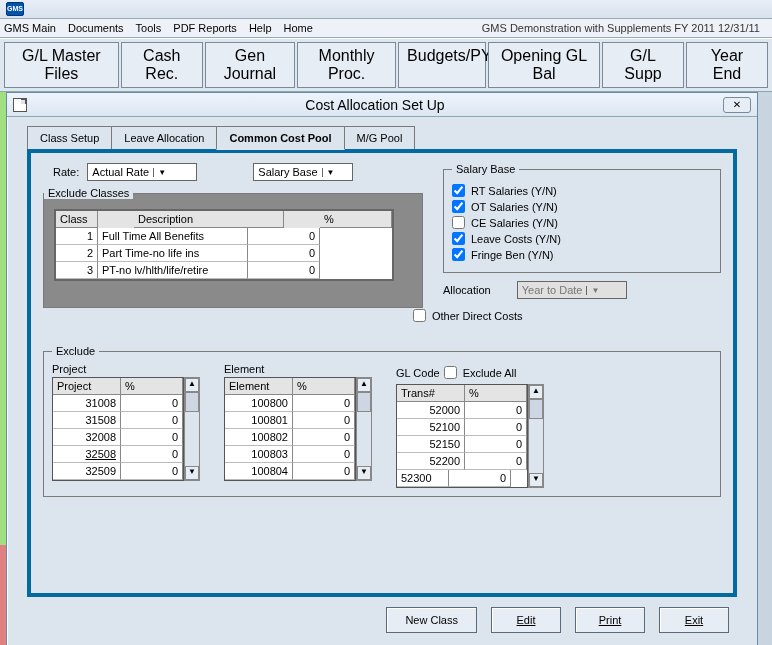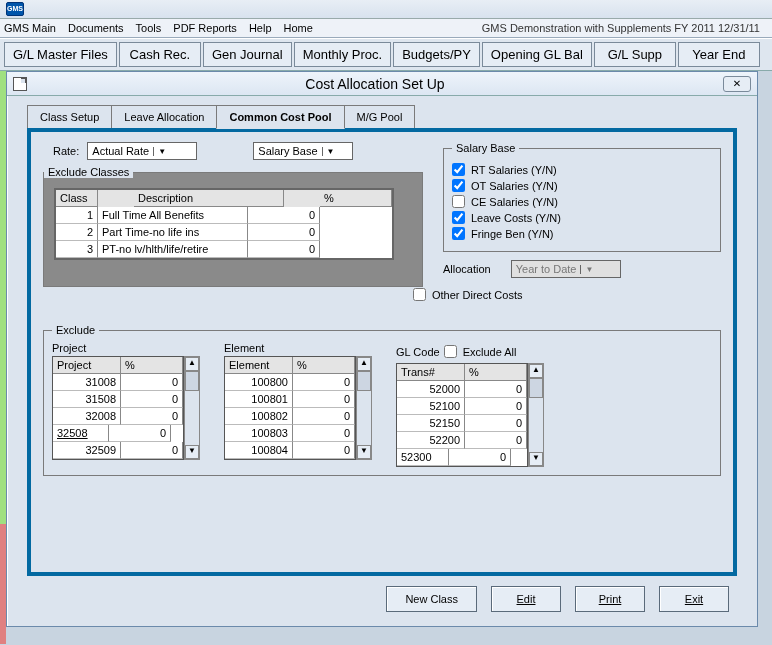--- a/index.html
+++ b/index.html
@@ -6,21 +6,21 @@
 body { margin: 0; background: #c8d4e0; width: 772px; height: 645px; overflow: hidden; }
 
 .app-header { background: linear-gradient(#e8eef5,#d8e2ee); border-bottom: 1px solid #9aa; padding: 2px 6px; display: flex; align-items: center; gap: 4px; }
 .app-icon { width: 18px; height: 14px; background: #05a; border: 1px solid #037; color: #fff; font-size: 7px; text-align: center; line-height: 12px; font-weight: bold; border-radius: 2px; }
 
 .menu-bar { background: #eef2f8; border-bottom: 1px solid #9ab; padding: 3px 4px; display: flex; align-items: center; gap: 12px; }
 .menu-bar .menu-item { color: #000; cursor: pointer; }
 .menu-bar .status { margin-left: auto; margin-right: 8px; color: #333; }
 
 .toolbar-tabs { background: #dee6ef; border-top: 1px solid #fff; border-bottom: 1px solid #8aa; padding: 3px 4px; display: flex; gap: 2px; }
-.tool-tab { background: #e6edf5; border: 1px solid #7a8a9a; padding: 4px 8px; font-size: 13px; min-width: 82px; text-align: center; cursor: pointer; }
+.tool-tab { background: #e6edf5; border: 1px solid #7a8a9a; padding: 4px 8px; font-size: 16px; min-width: 82px; text-align: center; cursor: pointer; }
 
 .body-area { position: relative; display: flex; height: calc(100% - 72px); }
 .left-strip { width: 6px; height: 100%; }
 .ls1 { background: #a0e080; }
 .ls2 { background: #e08080; position: absolute; bottom: 0; left: 0; width: 6px; height: 120px; }
 .bg-pattern { flex: 1; background: #c8d4e0; position: relative; }
 
 .window-frame { position: absolute; left: 0; top: 0; width: 752px; height: 556px; background: #dce4ee; border: 1px solid #6b8aab; box-shadow: 1px 1px 0 #fff inset; }
 .title-bar { background: linear-gradient(#eef4fb,#dce6f2); border-bottom: 1px solid #8aa; height: 24px; display: flex; align-items: center; padding: 0 6px; }
 .title-bar .title-text { flex: 1; text-align: center; font-size: 14px; color: #000; }
@@ -177,21 +177,21 @@
                     <input type="checkbox" checked="" style="">
                     <span>Leave Costs (Y/N)</span>
                   </div>
                   <div class="check-row">
                     <input type="checkbox" checked="" style="">
                     <span>Fringe Ben (Y/N)</span>
                   </div>
                 </div>
             </fieldset>
 
-            <div class="row" style="margin-top:8px; gap:20px;">
+            <div class="row" style="margin-top:8px; gap:26px;">
               <span>Allocation</span>
               <div class="dropdown disabled" style="width:110px;">
                 <span>Year to Date</span>
                 <span class="arrow">▼</span>
               </div>
             </div>
 
             <div class="check-row" style="margin-top:10px; margin-left:-30px;">
               <input type="checkbox" style="">
               <span>Other Direct Costs</span>
@@ -219,21 +219,21 @@
                         </div>
                         <div class="grid-row">
                           <div style="width:68px;text-align:right;">31508</div>
                           <div style="width:62px;text-align:right;">0</div>
                         </div>
                         <div class="grid-row">
                           <div style="width:68px;text-align:right;">32008</div>
                           <div style="width:62px;text-align:right;">0</div>
                         </div>
                         <div class="grid-row">
-                          <div style="width:56px;text-decoration:underline;">32508</div>
+                          <div style="width:68px;text-align:right;text-decoration:underline;">32508</div>
                           <div style="width:62px;text-align:right;">0</div>
                         </div>
                         <div class="grid-row">
                           <div style="width:68px;text-align:right;">32509</div>
                           <div style="width:62px;text-align:right;">0</div>
                         </div>
                       </div>
                   </div>
                   <div class="scroll-col">
                     <div class="sbtn">▲</div>

